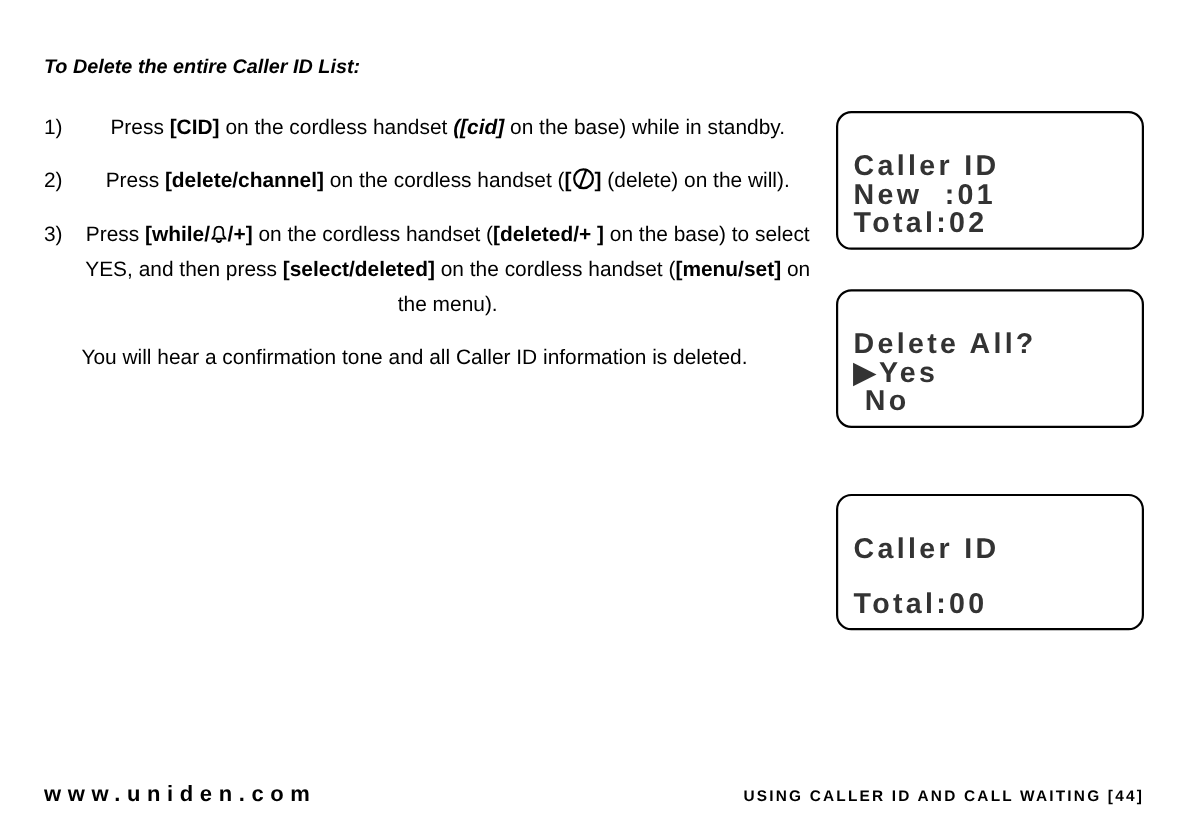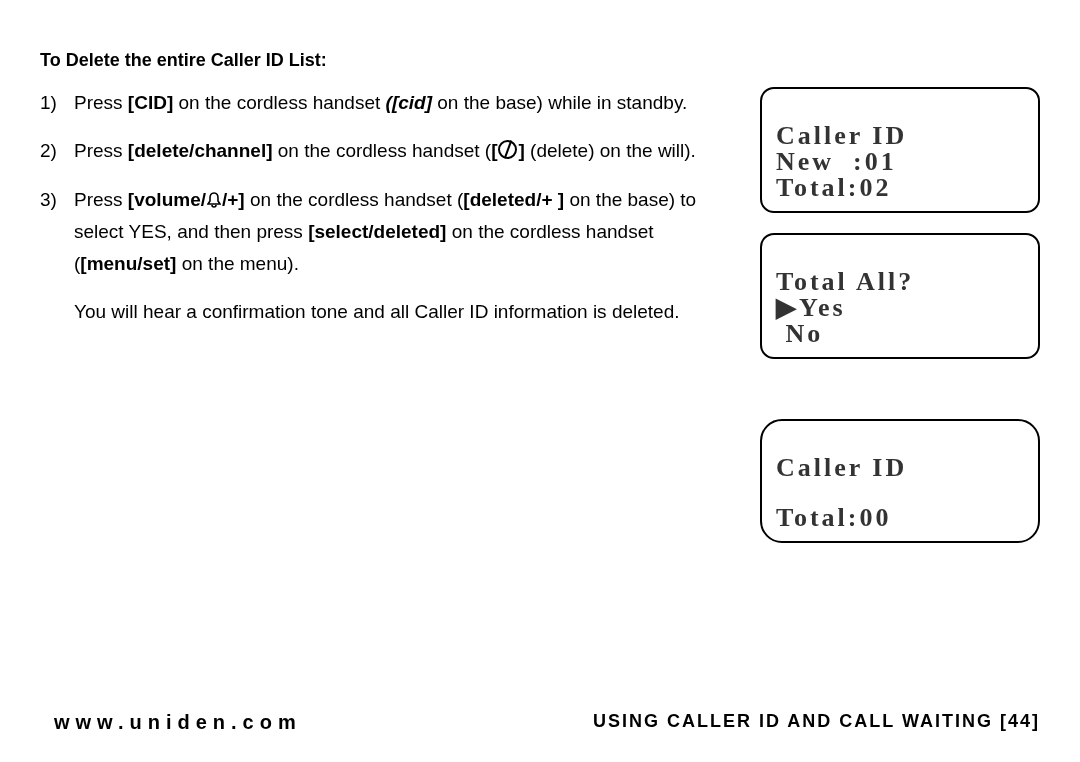--- a/index.html
+++ b/index.html
@@ -14,92 +14,93 @@
   }
   .page {
     box-sizing: border-box;
     padding: 50px 40px 0 40px;
     position: relative;
     height: 100%;
   }
   .heading {
     font-weight: bold;
     font-size: 18px;
-    margin-bottom: 16px;
+    margin-bottom: 30px;
+    font-style: italic;
   }
   .content-row {
     display: flex;
     align-items: flex-start;
   }
   .steps-col {
     width: 700px;
     font-size: 19px;
     line-height: 1.7;
   }
   .step {
     display: flex;
     margin-bottom: 16px;
   }
   .step-num {
     width: 34px;
     flex: 0 0 34px;
   }
   .step-text {
     flex: 1;
+    text-align: center;
   }
   .after-text {
     margin-left: 34px;
     margin-top: 14px;
   }
   b { font-weight: bold; }
   i { font-style: italic; }
 
   .screens-col {
     flex: 1;
     padding-left: 20px;
   }
   .lcd {
     border: 2px solid #000;
     border-radius: 14px;
     padding: 8px 14px 10px 14px;
-    margin-bottom: 20px;
-    font-family: Liberation Serif, serif;
+    margin-bottom: 36px;
+    font-family: Liberation Sans, sans-serif;
     font-size: 26px;
     line-height: 1.0;
     letter-spacing: 3px;
     font-weight: bold;
     color: #333;
     white-space: pre;
   }
   .lcd .spacer-line {
     height: 24px;
   }
   .lcd-screen3 {
     margin-top: 60px;
-    border-radius: 22px;
   }
 
   .footer {
     position: absolute;
-    left: 14px;
+    left: 0;
     right: 0;
     bottom: 28px;
     padding: 0 40px;
     display: flex;
     justify-content: space-between;
-    align-items: flex-start;
+    align-items: center;
   }
   .footer-left {
     font-weight: bold;
     font-size: 20px;
     letter-spacing: 6px;
   }
   .footer-right {
     font-weight: bold;
-    font-size: 18px;
+    font-size: 14px;
     letter-spacing: 2px;
   }
 
   .icon-circle-slash {
     display: inline-block;
     width: 15px;
     height: 15px;
     border: 2px solid #000;
     border-radius: 50%;
     position: relative;
@@ -141,38 +142,38 @@
       <div class="step">
         <div class="step-num">2)</div>
         <div class="step-text">
           <span>Press </span><b>[delete/channel]</b><span> on the cordless handset (</span><b>[</b><b><span class="icon-circle-slash"></span></b><b>]</b><span> (delete) on the will).</span>
         </div>
       </div>
 
       <div class="step">
         <div class="step-num">3)</div>
         <div class="step-text">
-          <span>Press </span><b>[volume/</b><b><span class="icon-bell" style="display: inline-block; width: 14px; height: 16px; position: relative; vertical-align: -2px; margin: 0px 1px;"><svg width="14" height="16" viewBox="0 0 14 16">
+          <span>Press </span><b>[while/</b><b><span class="icon-bell" style="display: inline-block; width: 14px; height: 16px; position: relative; vertical-align: -2px; margin: 0px 1px;"><svg width="14" height="16" viewBox="0 0 14 16">
                   <path d="M7 1 C4 1 3 3 3 6 L3 9 L1 12 L13 12 L11 9 L11 6 C11 3 10 1 7 1 Z M5 13 A2 2 0 0 0 9 13" fill="none" stroke="#000" stroke-width="1.6"></path>
                 </svg></span></b><b>/+]</b><span> on the cordless handset (</span><b>[deleted/+ ]</b><span> on the base) to select YES, and then press </span><b>[select/deleted]</b><span> on the cordless handset (</span><b>[menu/set]</b><span> on the menu).</span>
         </div>
       </div>
 
       <div class="after-text">You will hear a confirmation tone and all Caller ID information is deleted.</div>
 
     </div>
 
     <div class="screens-col">
       <div class="lcd">
 <span>Caller ID</span>
 <span>New  :01</span>
 <span>Total:02</span></div>
 
       <div class="lcd">
-<span>Total All?</span>
+<span>Delete All?</span>
 <span>▶Yes</span>
 <span> No</span></div>
 
       <div class="lcd lcd-screen3">
 <span>Caller ID</span>
 <div class="spacer-line"></div><span>Total:00</span></div>
     </div>
   </div>
 
   <div class="footer">

